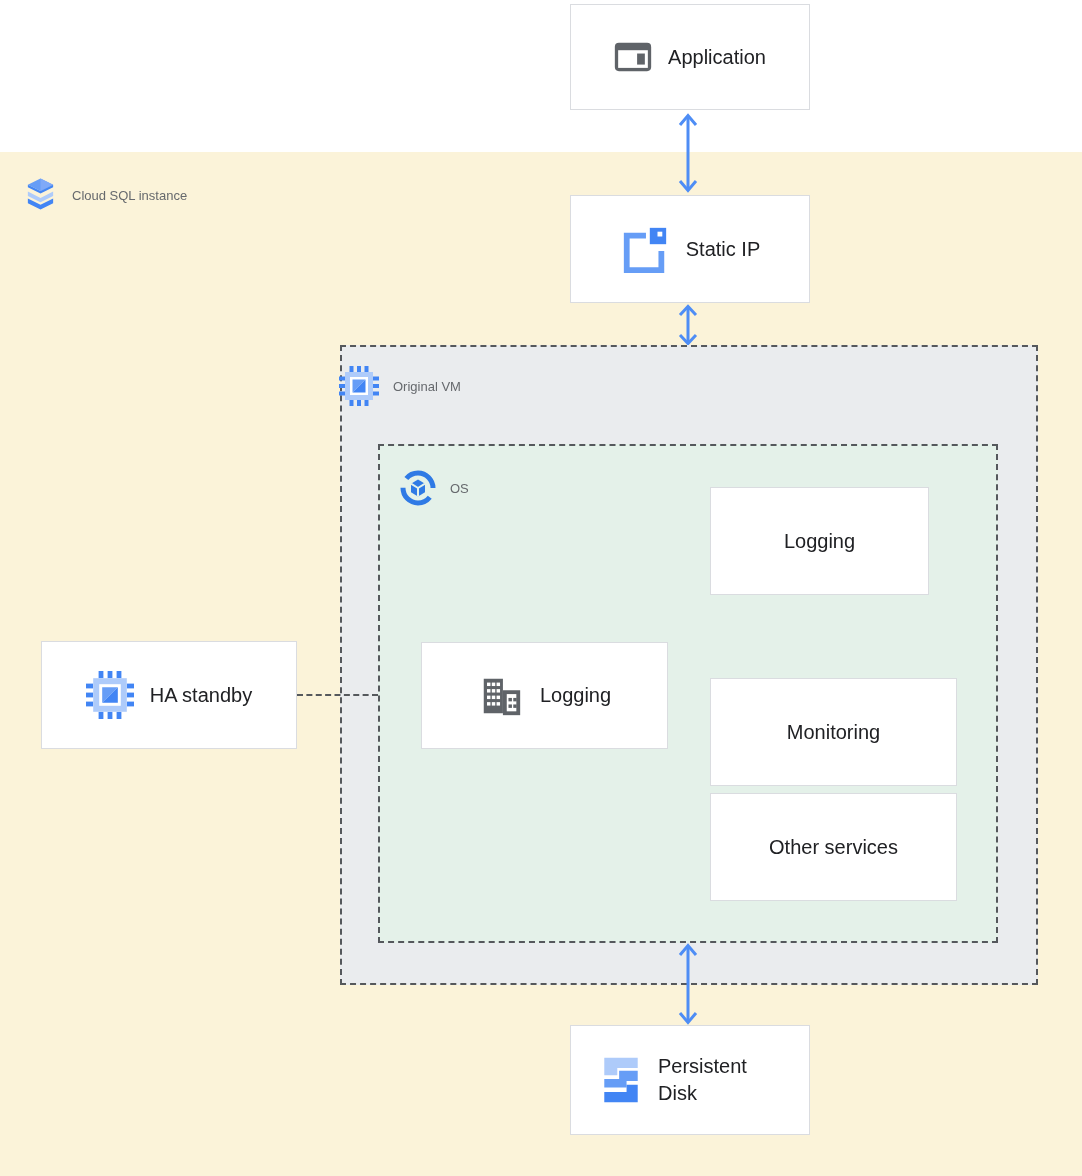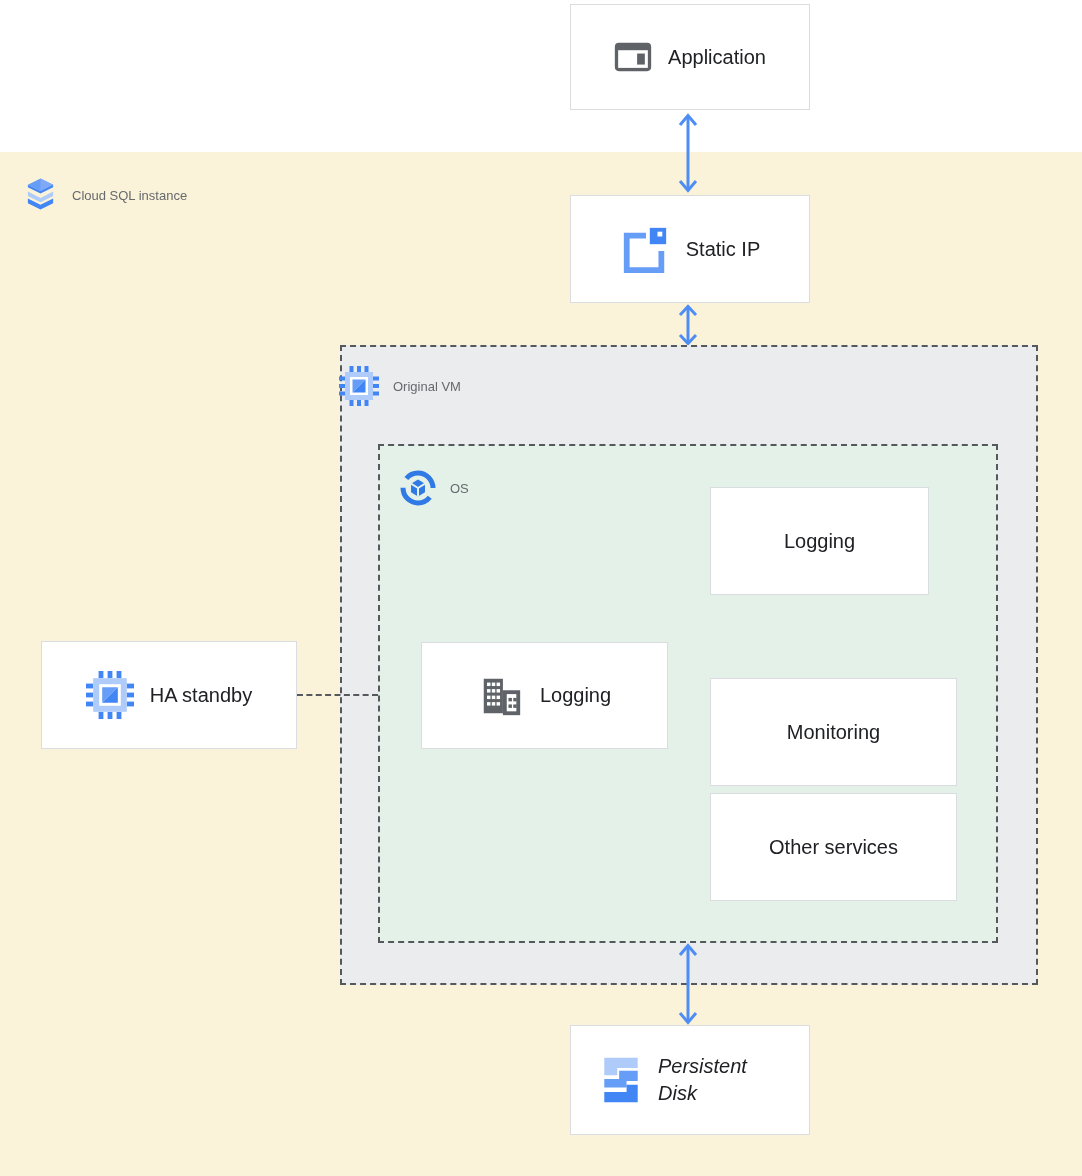--- a/index.html
+++ b/index.html
@@ -17,21 +17,21 @@
   .vm-box{background:var(--vm_bg,#EAECEE);}
   .os-box{background:var(--os_bg,#E4F1E9);}
 
   .container-label{position:absolute;display:flex;align-items:center;gap:14px;}
   .container-label .clbl{font-size:13px;color:var(--container_text,#66696D);}
 
   .arrow{position:absolute;}
   .dash-link{position:absolute;border-top:2px dashed var(--dashed_border,#55585C);}
 
   .icon{flex:0 0 auto;display:block;}
-  .disk-lbl{width:122px;line-height:1.35;font-style:italic;}
+  .disk-lbl{width:122px;line-height:1.35;}
 </style>
 </head>
 <body>
 
 <div class="stage">
 
   <div class="instance-bg"></div>
 
   <div class="container-label" style="left:23px;top:177px;">
     <svg class="icon" width="35" height="36" viewBox="0 0 36 36">

